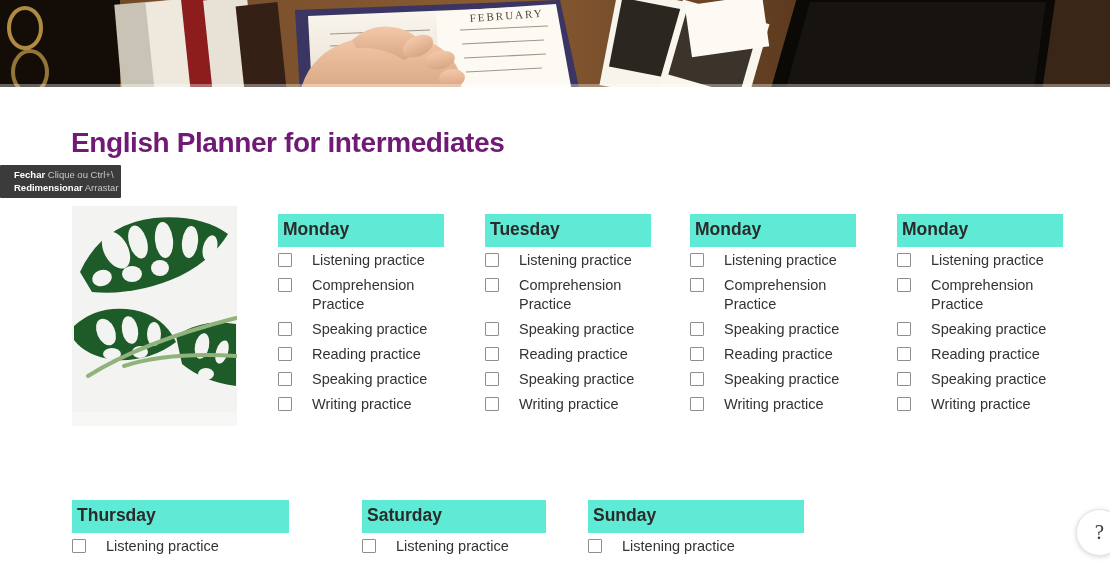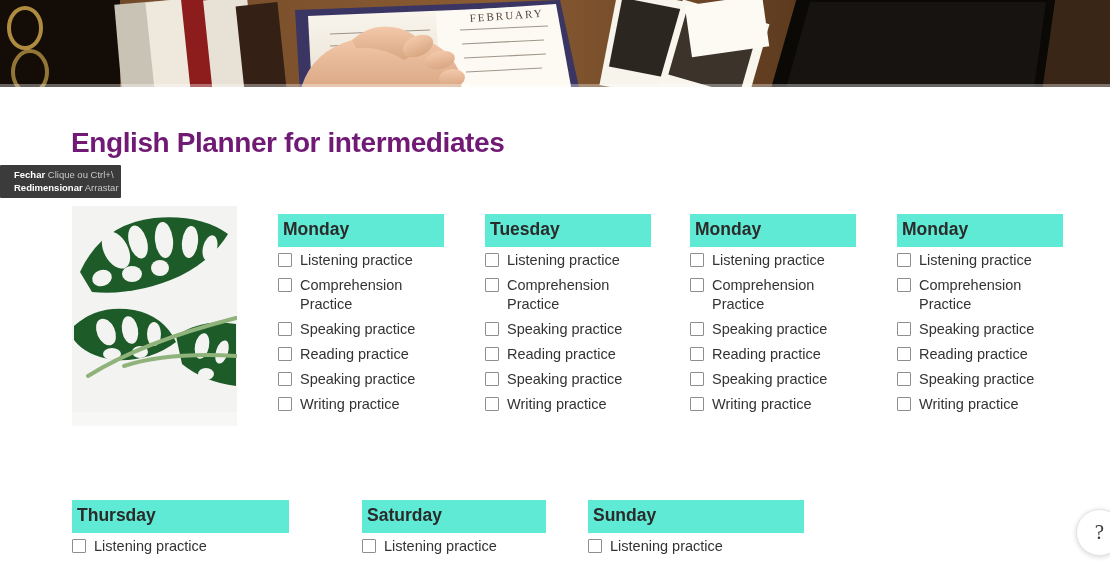--- a/index.html
+++ b/index.html
@@ -88,20 +88,21 @@
     line-height: 21px;
     height: 33px;
   }
 
   .task-list { margin-top: 4px; }
 
   .task {
     display: flex;
     align-items: flex-start;
     margin-bottom: 6px;
+    gap: 12px;
   }
   .cb {
     flex: 0 0 auto;
     width: 14px;
     height: 14px;
     border: 1px solid #8e8e8e;
     background: #ffffff;
     margin-top: 2px;
     margin-right: 8px;
     border-radius: 1px;

